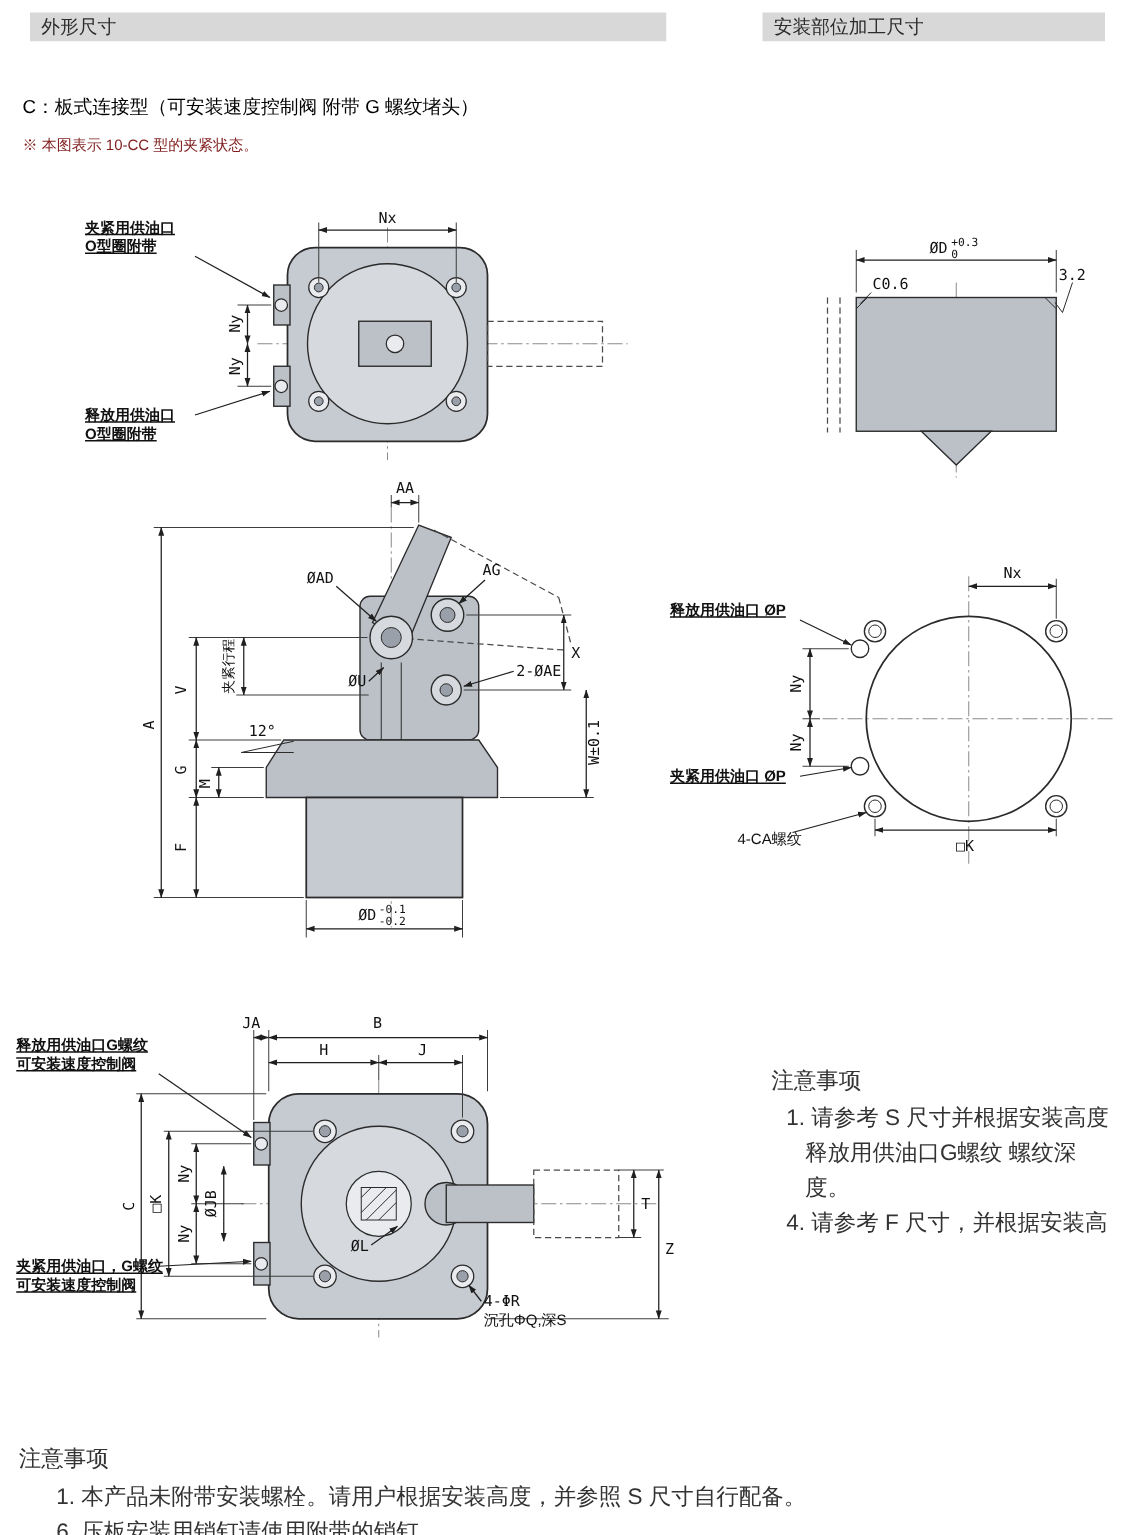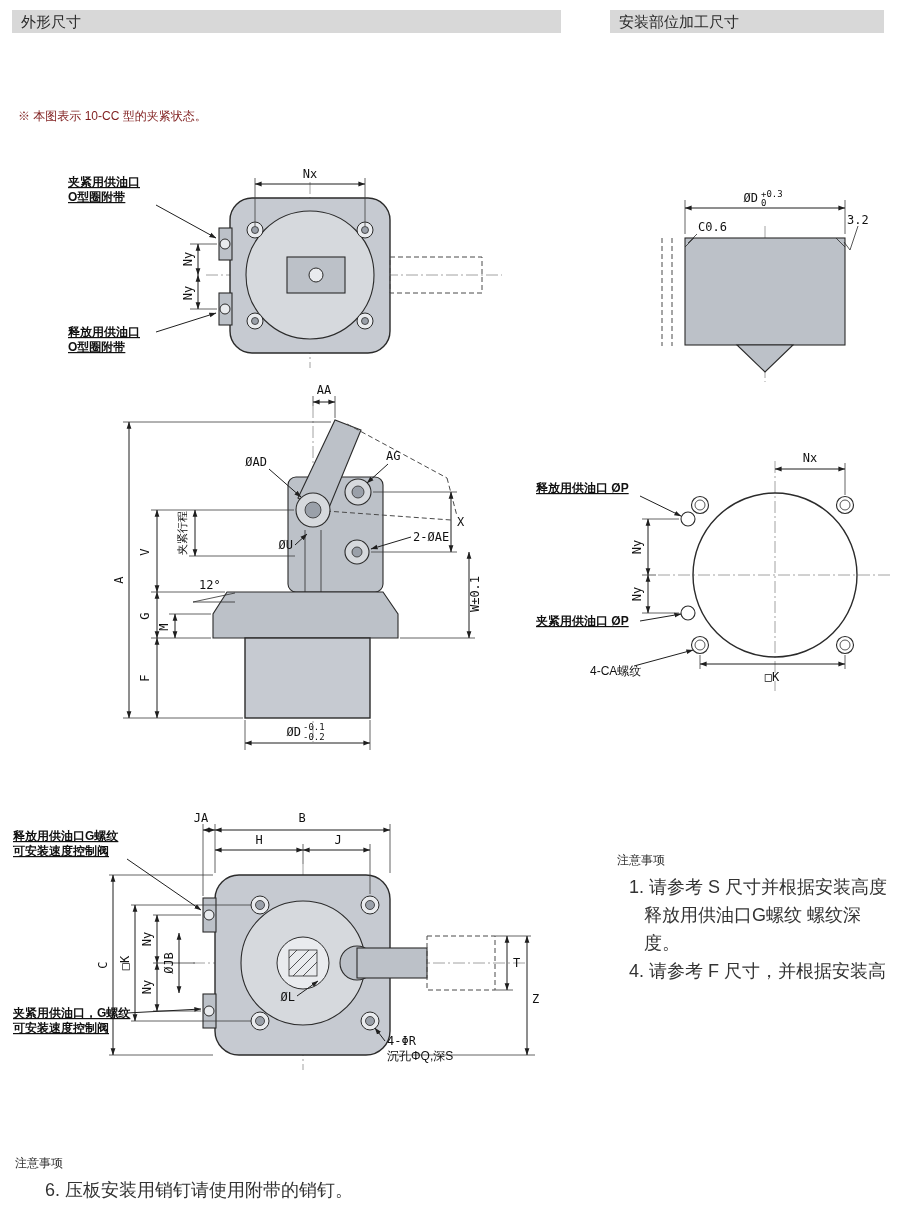--- a/index.html
+++ b/index.html
@@ -1,25 +1,25 @@
 <!DOCTYPE html>
 <html><head>
 <meta charset="utf-8">
 <style>
   *{margin:0;padding:0;box-sizing:border-box}
   html,body{background:#fff;font-family:"Liberation Sans",sans-serif}
   .page{position:relative;width:900px;height:1228px;background:#fff;overflow:hidden}
   .hdr{position:absolute;top:10px;height:23px;background:#d8d8d8;color:#2b2b2b;font-size:15px;line-height:23px;padding-left:9px}
-  .hdr-left{left:12px;width:549px}
+  .hdr-left{left:24px;width:509px}
   .hdr-right{left:610px;width:274px}
   .page-title{position:absolute;left:18px;top:76px;font-size:15px;color:#000}
   .page-subnote{position:absolute;left:18px;top:108px;font-size:12px;color:#7f1d1d}
   .drw{position:absolute}
   .notes{position:absolute;color:#333}
-  .notes-title{font-size:12px;margin-bottom:5px}
+  .notes-title{font-size:18px;margin-bottom:5px}
   .notes-line{font-size:18px;line-height:1.55}
   .ind1{padding-left:12px}
   .ind2{padding-left:27px}
   .notes-bottom .notes-line{padding-left:30px}
   svg text{fill:#111}
   .dimtxt{font-family:"DejaVu Sans Mono",monospace;font-size:12px}
   .sm{font-family:"DejaVu Sans Mono",monospace;font-size:9px}
   .cjk{font-family:"Liberation Sans",sans-serif;font-size:12px;font-weight:400}
   .cjkb{font-family:"Liberation Sans",sans-serif;font-size:12px;font-weight:700}
   .u{text-decoration:underline}
@@ -36,20 +36,21 @@
   .wfill{fill:#fff;stroke:#2b2b2b;stroke-width:1.1}
   .outline{fill:none;stroke:#2b2b2b;stroke-width:1.4}
 </style>
 </head>
 <body>
 
 <div class="page">
 
   <div class="hdr hdr-left">外形尺寸</div>
   <div class="hdr hdr-right">安装部位加工尺寸</div>
+  <div class="page-title">C：板式连接型（可安装速度控制阀  附带 G 螺纹堵头）</div>
   <div class="page-subnote">※ 本图表示 10-CC 型的夹紧状态。</div>
 
   <svg class="drw" style="left:10px;top:138px" width="520" height="272" viewBox="0 0 520 272">
     <defs>
       <marker id="arwA" viewBox="0 0 10 10" refX="9.5" refY="5" markerWidth="7" markerHeight="7" orient="auto-start-reverse">
         <path d="M0,1.6 L10,5 L0,8.4 z" fill="#1f1f1f"></path>
       </marker>
     </defs>
     <g>
       <line class="cl" x1="196" y1="137" x2="492" y2="137"></line>
@@ -359,16 +360,17 @@
 
   <div class="notes notes-right" style="left:617px;top:852px;width:275px">
     <div class="notes-title">注意事项</div>
     <div class="notes-line ind1">1. 请参考 S 尺寸并根据安装高度</div>
     <div class="notes-line ind2">释放用供油口G螺纹 螺纹深度。</div>
     <div class="notes-line ind1">4. 请参考 F 尺寸，并根据安装高</div>
   </div>
 
   <div class="notes notes-bottom" style="left:15px;top:1155px;width:700px">
     <div class="notes-title">注意事项</div>
+    <div class="notes-line">1. 本产品未附带安装螺栓。请用户根据安装高度，并参照 S 尺寸自行配备。</div>
     <div class="notes-line">6. 压板安装用销钉请使用附带的销钉。</div>
   </div>
 
 </div>
 
 </body></html>

